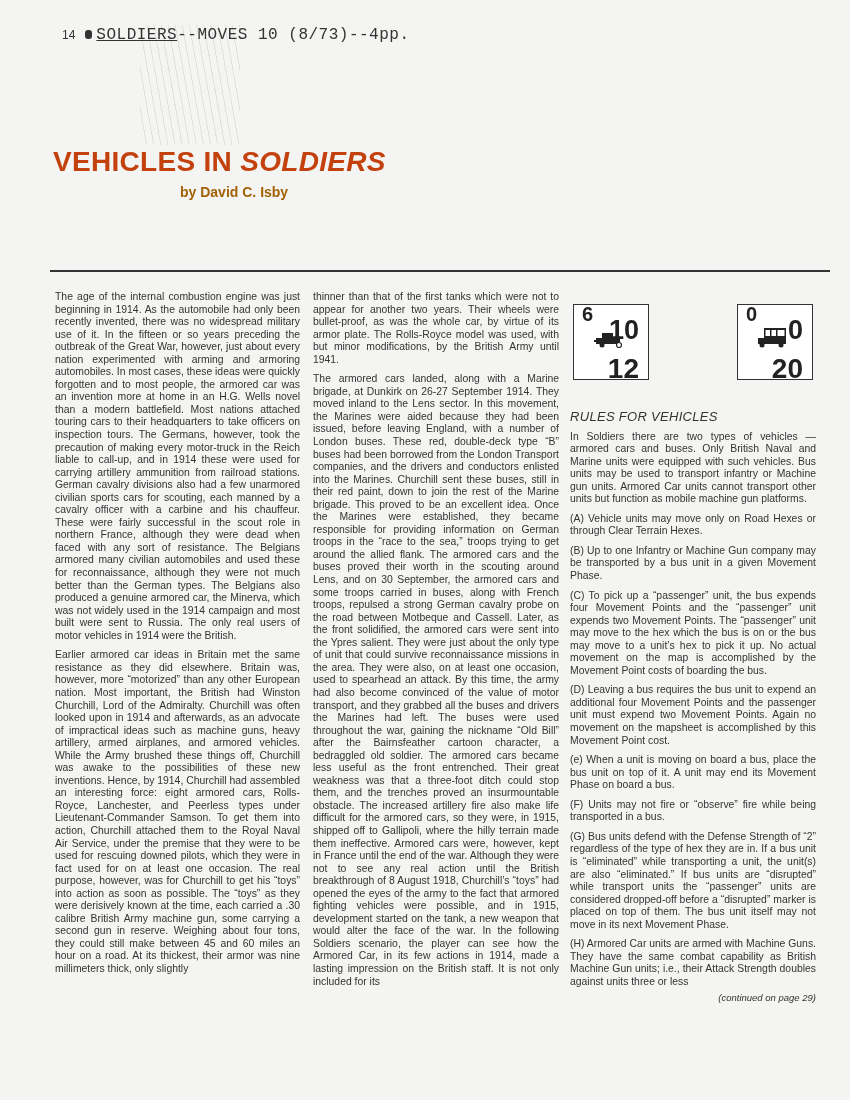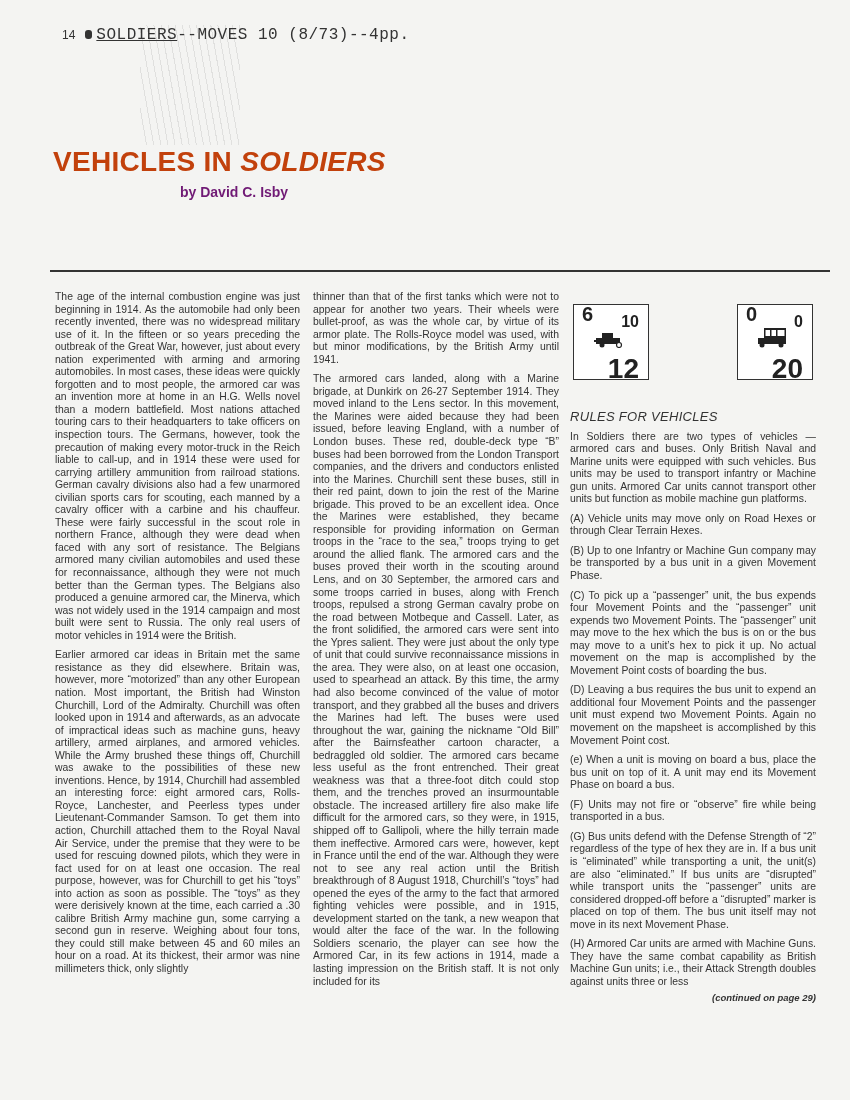--- a/index.html
+++ b/index.html
@@ -27,21 +27,21 @@
     pointer-events: none;
   }
   .title {
     position: absolute; left: 53px; top: 146px;
     font-size: 28px; font-weight: bold; color: #c2410c; letter-spacing: 0.3px;
     margin: 0;
   }
   .title i { font-style: italic; }
   .byline {
     position: absolute; left: 180px; top: 184px;
-    font-size: 14px; font-weight: bold; color: #701a75; margin: 0;
+    font-size: 14px; font-weight: bold; color: #a16207; margin: 0;
   }
   .rule {
     position: absolute; left: 50px; top: 270px; width: 780px; height: 2px;
     background: #333;
   }
   .col {
     position: absolute; top: 291px;
     font-size: 10.4px; line-height: 12.55px; color: #333;
     text-align: justify;
   }
@@ -54,25 +54,25 @@
     position: relative; height: 120px; margin-top: 0;
   }
   .counter {
     position: absolute; top: 13px; width: 74px; height: 74px;
     border: 1.5px solid #333; background: #fff;
     font-weight: bold; color: #222;
   }
   .counter.left { left: 3px; }
   .counter.right { left: 167px; }
   .counter .tl { position: absolute; left: 8px; top: 3px; font-size: 20px; }
-  .counter .tr { position: absolute; right: 9px; top: 11px; font-size: 16px; }
+  .counter .tr { position: absolute; right: 9px; top: 19px; font-size: 27px; }
   .counter .br { position: absolute; right: 9px; bottom: 3px; font-size: 28px; }
   .counter svg { position: absolute; left: 20px; top: 27px; }
   .rules-heading { font-style: italic; font-size: 13px; margin: 0 0 3px 0; letter-spacing: 0.3px; }
-  .continued { text-align: right; font-style: italic; font-weight: bold; font-size: 9.5px; margin-top: -3px; }
+  .continued { text-align: right; font-style: italic; font-weight: normal; font-size: 9.5px; margin-top: -3px; }
 </style>
 </head>
 <body>
 
 <div class="header">
   <span class="page-num">14</span>
   <span class="typed"><span class="dot"></span><span class="ul">SOLDIERS</span><span>--MOVES 10 (8/73)--4pp.</span></span>
 </div>
 <div class="smudge"></div>
 

